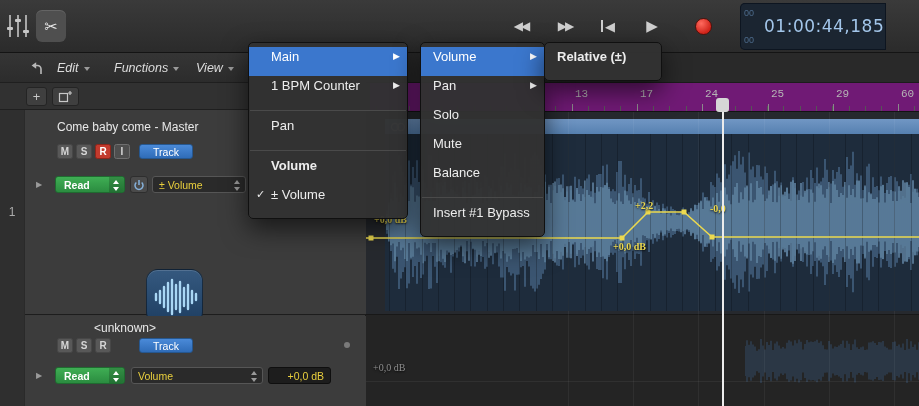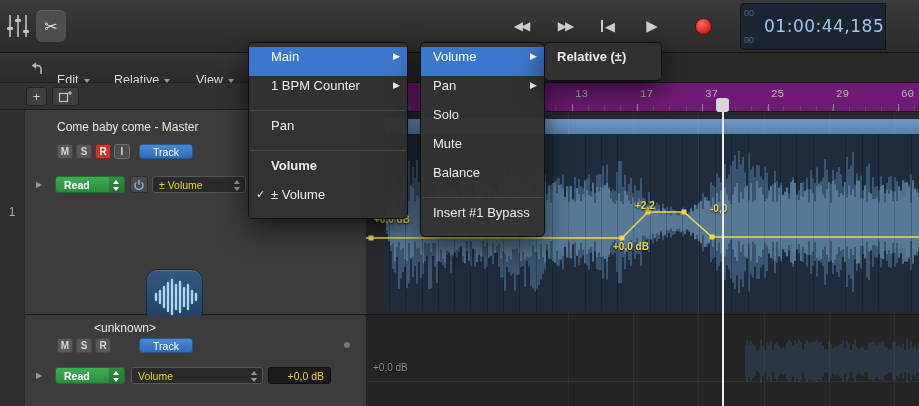--- a/index.html
+++ b/index.html
@@ -37,22 +37,22 @@
   .lcd-pos{font-family:"DejaVu Sans",sans-serif;font-size:15px;word-spacing:10px;margin-top:2px;padding-left:14px;}
 
   
   .main{position:absolute;left:0;top:53px;width:919px;height:353px;}
   .header-col{position:absolute;left:0;top:0;width:366px;height:353px;background:#3b3b3b;
     border-right:1px solid #1b1b1b;}
   .menubar{position:absolute;left:0;top:0;width:366px;height:30px;
     background:linear-gradient(#353535,#2c2c2c);border-bottom:1px solid #1f1f1f;}
   .backbtn{position:absolute;left:26px;top:4px;width:22px;height:22px;background:none;border:none;
     cursor:pointer;display:flex;align-items:center;justify-content:center;padding:0;}
-  .mb-item{position:absolute;top:12px;height:29px;display:flex;align-items:center;
-    font-size:12.5px;color:#dcdcdc;cursor:pointer;}
+  .mb-item{position:absolute;top:0;height:29px;display:flex;align-items:center;
+    font-size:12.5px;color:#dcdcdc;cursor:pointer;font-style:italic;}
   .chev{display:inline-block;width:0;height:0;border-left:3.5px solid transparent;
     border-right:3.5px solid transparent;border-top:4px solid #9a9a9a;margin-left:5px;margin-top:2px;}
   .addrow{position:absolute;left:0;top:30px;width:366px;height:27px;background:#313131;
     border-bottom:1px solid #1f1f1f;}
   .addbtn{position:absolute;top:4px;height:19px;background:#3f3f3f;border:1px solid #242424;
     border-radius:3px;color:#c8c8c8;font-size:13px;line-height:15px;cursor:pointer;
     display:flex;align-items:center;justify-content:center;padding:0;}
   .numstrip{position:absolute;left:0;top:57px;width:25px;height:296px;background:#2f2f2f;
     border-right:1px solid #2a2a2a;}
   .tracknum{position:absolute;left:0;top:95px;width:24px;text-align:center;
@@ -111,21 +111,21 @@
   .region{position:absolute;left:19px;top:7px;width:534px;height:192px;cursor:grab;}
   .region-head{position:absolute;left:0;top:0;width:534px;height:15px;
     background:linear-gradient(#7197c4,#5680b0);display:flex;align-items:center;padding-left:5px;}
   .region-body{position:absolute;left:0;top:15px;width:534px;height:177px;background:#1e2c3c;}
   .region-body:after{content:"";position:absolute;inset:0;
     background:repeating-linear-gradient(to right,rgba(0,0,0,.22) 0 1px,transparent 1px 16.3px);
     background-position-x:4px;}
   .gridline{position:absolute;top:59px;height:294px;width:1px;background:rgba(255,255,255,.05);}
   .autosvg{position:absolute;left:0;top:0;width:553px;height:353px;pointer-events:none;z-index:4;}
   .autolabel{position:absolute;font-size:10px;font-weight:bold;color:#ecd94f;z-index:5;
-    text-shadow:0 1px 2px rgba(0,0,0,.85);white-space:nowrap;}
+    text-shadow:0 1px 2px rgba(0,0,0,.85);white-space:nowrap;font-family:Liberation Serif, serif;}
   .autolabel.dim{color:#909090;font-weight:normal;}
   .t2wfbg{position:absolute;left:379px;top:263px;width:174px;height:90px;background:#1f2631;}
   .t2line{position:absolute;left:0;top:328px;width:553px;height:1px;background:rgba(255,255,255,.06);}
   .playhead-line{position:absolute;left:356px;top:59px;width:1.5px;height:294px;background:#ececec;z-index:6;}
   .playhead-head{position:absolute;left:350px;top:45px;width:13px;height:14px;background:#d6d6d6;
     border-radius:3px;z-index:7;cursor:grab;}
 
   
   .menu{position:absolute;background:rgba(50,50,50,.97);border:1px solid #101010;border-radius:5px;
     padding:4px 0;box-shadow:0 10px 26px rgba(0,0,0,.6);z-index:20;font-size:13px;color:#ededed;}
@@ -200,21 +200,21 @@
           <svg width="16" height="16" viewBox="0 0 16 16">
             <path d="M12 14 V9 A3.5 3.5 0 0 0 8.5 5.5 H6.5" stroke="#b8b8b8" stroke-width="1.6" fill="none"></path>
             <path d="M7.2 2.2 L2.6 5.5 L7.2 8.8 Z" fill="#b8b8b8"></path>
           </svg>
         </button>
         <div class="mb-item" style="left:57px">
           <span>Edit</span>
           <i class="chev"></i>
         </div>
         <div class="mb-item" style="left:114px">
-          <span>Relative</span>
+          <span>Functions</span>
           <i class="chev"></i>
         </div>
         <div class="mb-item" style="left:196px">
           <span>View</span>
           <i class="chev"></i>
         </div>
       </div>
       <div class="addrow">
         <button class="addbtn" style="left:26px;width:21px">
           <span>+</span>
@@ -292,21 +292,21 @@
         <div class="valbox" style="left:243px;top:51px;width:63px">+0,0 dB</div>
       </div>
     </div>
 
     <div class="timeline">
       <div class="topstrip"></div>
       <div class="ruler">
         <div class="minorticks"></div>
         <span class="rnum" style="left:205px">13</span>
         <span class="rnum" style="left:270px">17</span>
-        <span class="rnum" style="left:335px">37</span>
+        <span class="rnum" style="left:335px">24</span>
         <span class="rnum" style="left:401px">25</span>
         <span class="rnum" style="left:466px">29</span>
         <span class="rnum" style="left:531px">60</span>
         <div class="majtick" style="left:202px"></div>
         <div class="majtick" style="left:267px"></div>
         <div class="majtick" style="left:332px"></div>
         <div class="majtick" style="left:398px"></div>
         <div class="majtick" style="left:463px"></div>
         <div class="majtick" style="left:528px"></div>
       </div>

